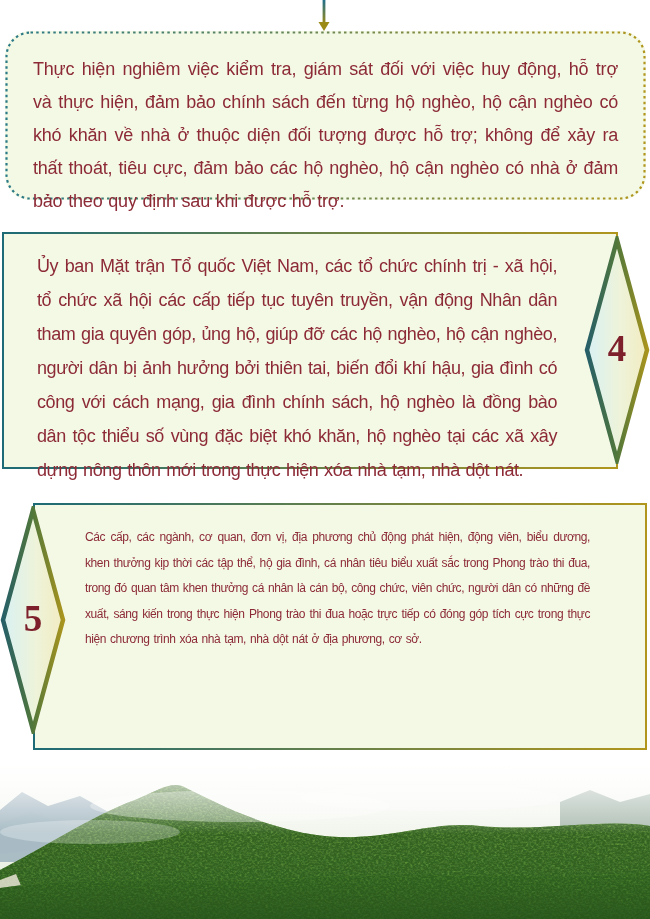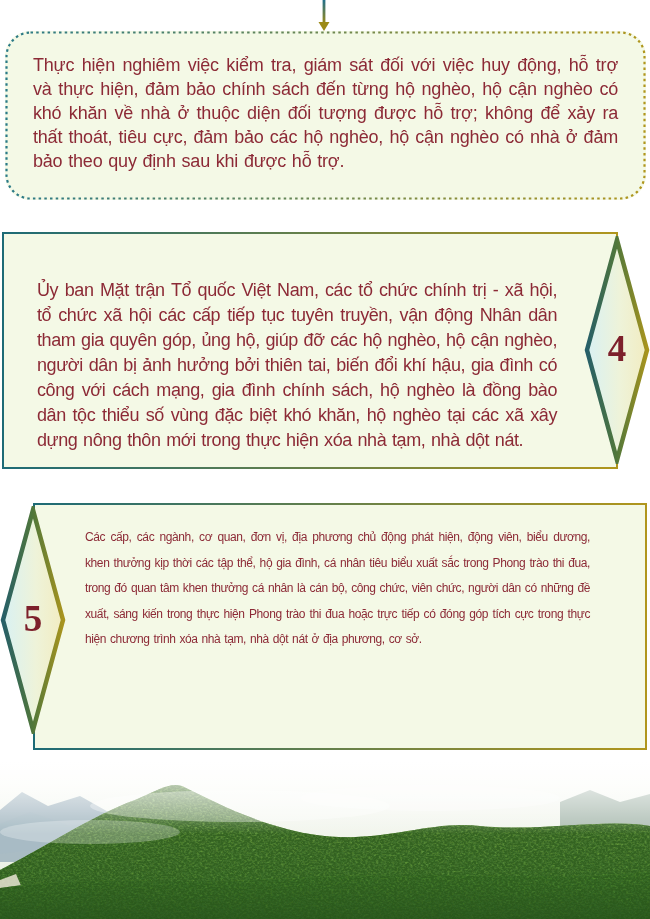--- a/index.html
+++ b/index.html
@@ -10,26 +10,26 @@
   
   .connector{position:absolute;left:316px;top:0;width:16px;height:32px;}
   
   .box{position:absolute;background:#f4f9e6;box-sizing:border-box;}
   .box p{
     margin:0;color:#8c2a36;text-align:justify;hyphens:none;
     letter-spacing:-0.2px;word-spacing:1px;font-weight:500;
   }
   .box1{left:5px;top:31px;width:641px;height:169px;border-radius:25px;}
   .box1 .dotted-frame{position:absolute;left:0;top:0;width:641px;height:169px;}
-  .box1 p{position:absolute;left:28px;top:22px;width:585px;font-size:18px;line-height:24px;}
+  .box1 p{position:absolute;left:28px;top:22px;width:585px;font-size:18px;line-height:33px;}
   .box2{
     left:2px;top:232px;width:616px;height:237px;
     border:2.5px solid;border-image:linear-gradient(90deg,#1d6b76,#b0961d) 1;
   }
-  .box2 p{position:absolute;left:33px;top:15px;width:520px;font-size:18px;line-height:25px;letter-spacing:-0.4px;margin-top:29px;}
+  .box2 p{position:absolute;left:33px;top:15px;width:520px;font-size:18px;line-height:34px;letter-spacing:-0.4px;}
   .box3{
     left:33px;top:503px;width:614px;height:247px;
     border:2.5px solid;border-image:linear-gradient(90deg,#1d6b76,#b0961d) 1;
   }
   .box3 p{position:absolute;left:50px;top:20px;width:505px;font-size:12px;line-height:25.5px;letter-spacing:-0.4px;}
   
   .diamond{position:absolute;width:66px;height:228px;z-index:5;}
   .diamond svg{position:absolute;left:0;top:0;}
   .diamond .num{
     position:absolute;left:50%;top:50%;transform:translate(-50%,-54%);

